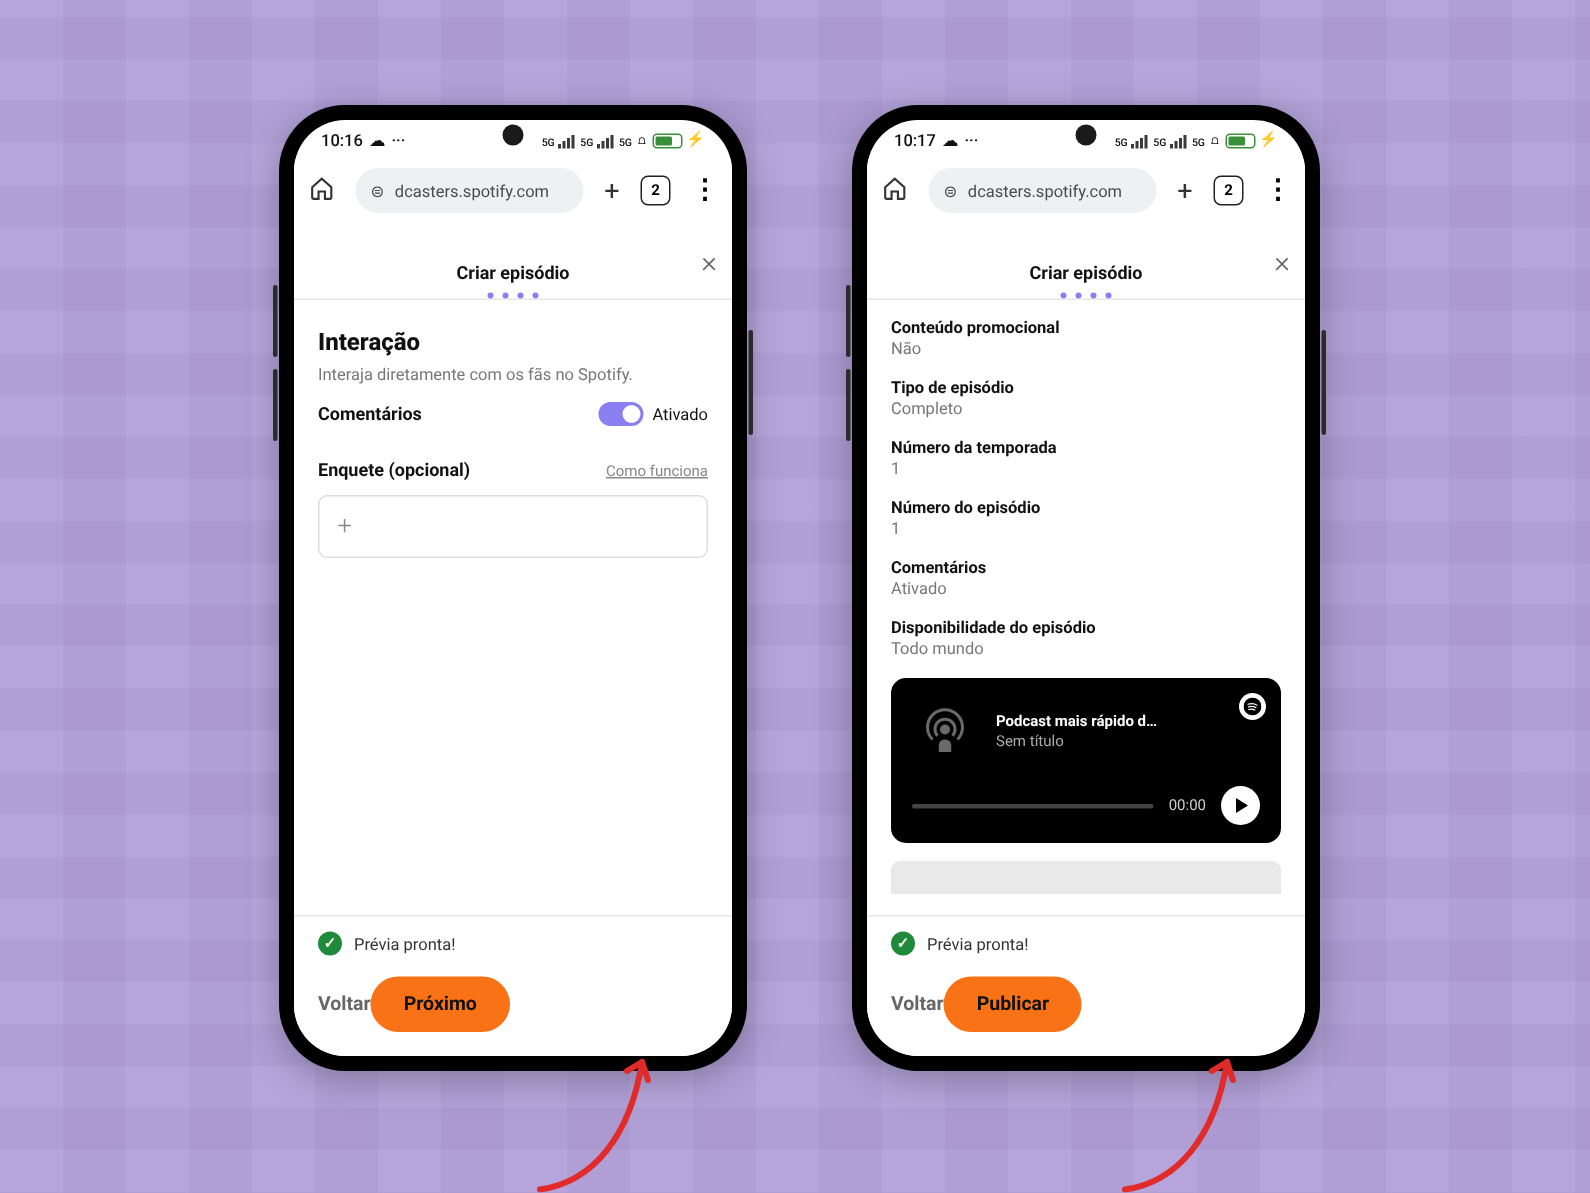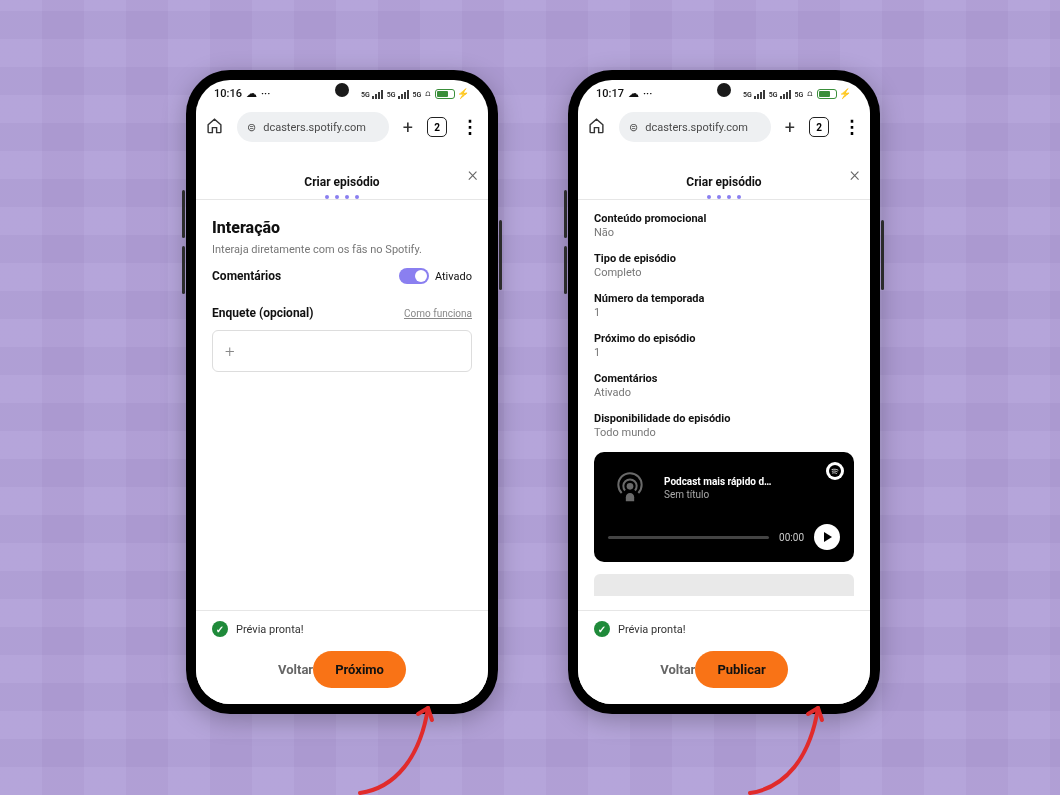--- a/index.html
+++ b/index.html
@@ -250,21 +250,21 @@
     padding:10px 16px 16px 16px;
     background:#fff;
   }
   .preview-line { display:flex; align-items:center; gap:8px; font-size:11px; color:#333; }
   .checkcircle {
     width:16px; height:16px; border-radius:50%;
     background:#1f8a3a; display:flex; align-items:center; justify-content:center;
     color:#fff; font-size:10px; font-weight:700;
   }
   .btnrow {
-    display:flex; justify-content:center; align-items:center;
+    display:flex; justify-content:flex-start; align-items:center;
     margin-top:14px;
   }
   .btn-back {
     font-size:13px; font-weight:700; color:#666;
     background:none; border:none; cursor:pointer;
   }
   .btn-primary {
     background:#f97316;
     border:none; border-radius:22px;
     padding:11px 22px;
@@ -448,21 +448,21 @@
         </div>
       <div class="kv">
           <div class="k">Tipo de episódio</div>
           <div class="v">Completo</div>
         </div>
       <div class="kv">
           <div class="k">Número da temporada</div>
           <div class="v">1</div>
         </div>
       <div class="kv">
-          <div class="k">Próximo do episódio</div>
+          <div class="k">Número do episódio</div>
           <div class="v">1</div>
         </div>
       <div class="kv">
           <div class="k">Comentários</div>
           <div class="v">Ativado</div>
         </div>
       <div class="kv">
           <div class="k">Disponibilidade do episódio</div>
           <div class="v">Todo mundo</div>
         </div>

